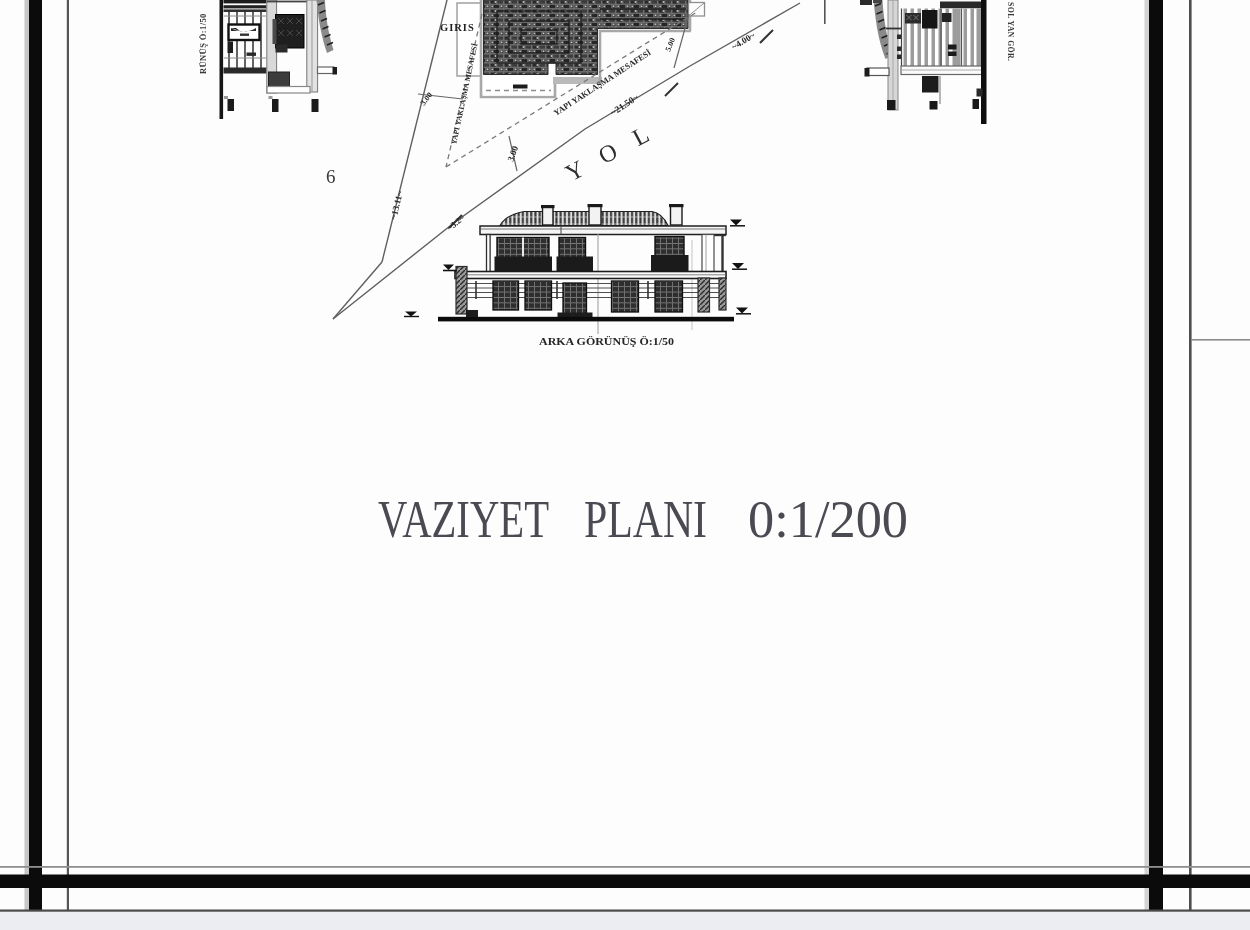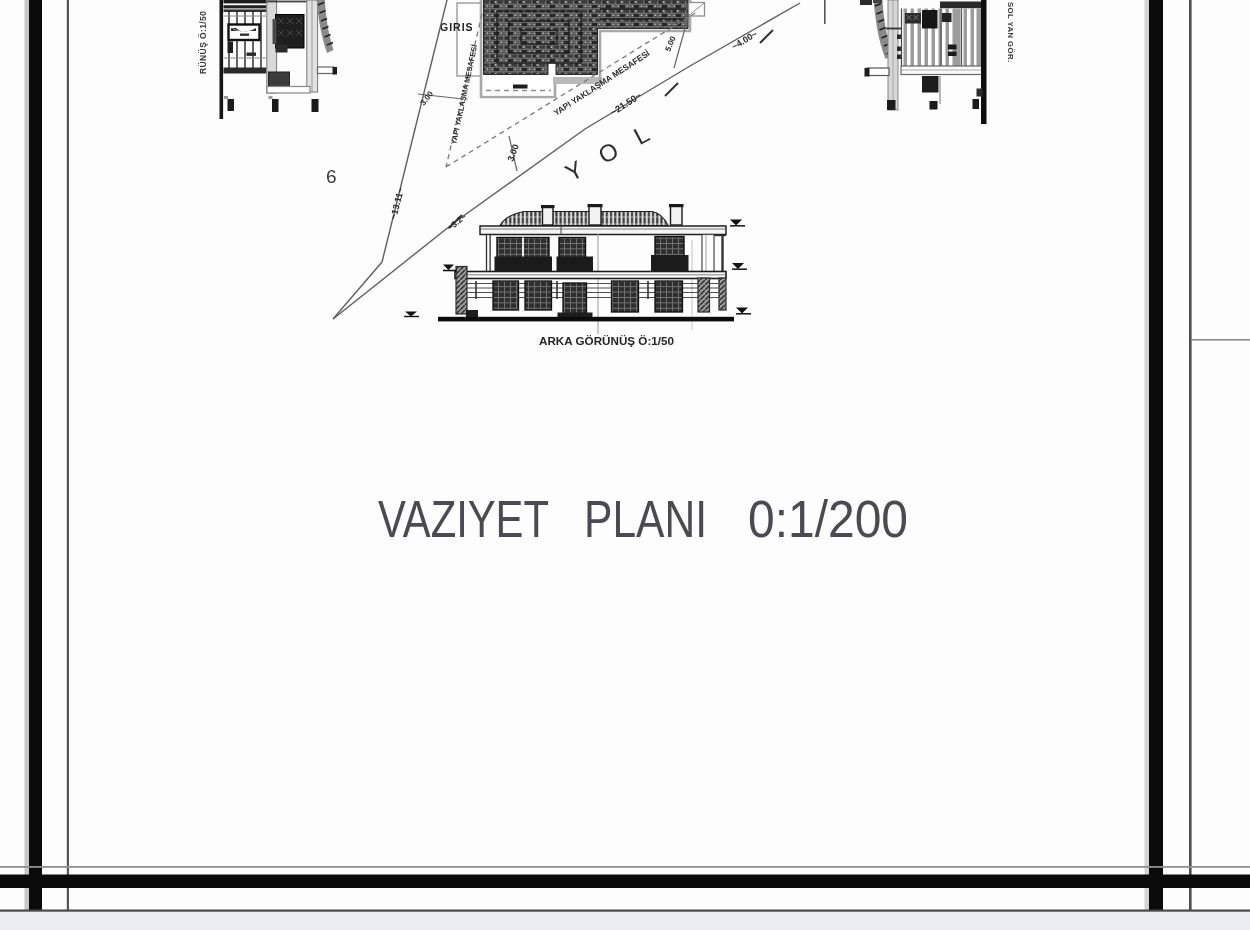--- a/index.html
+++ b/index.html
@@ -1,17 +1,17 @@
 <!DOCTYPE html>
 <html><head>
 <meta charset="utf-8">
 <style>
   html,body{margin:0;padding:0;background:#ffffff;}
   #sheet{position:relative;width:1250px;height:930px;overflow:hidden;background:#fdfdfe;
-         font-family:Liberation Sans, sans-serif;}
+         font-family:Liberation Serif, serif;}
   svg{position:absolute;left:0;top:0;filter:blur(0.35px);}
 </style>
 </head>
 <body>
 <div id="sheet">
 <svg width="1250" height="930" viewBox="0 0 1250 930">
 <defs>
   <pattern id="patRoofTiles" width="14" height="9" patternUnits="userSpaceOnUse">
     <rect width="14" height="9" fill="#6f6f6f"></rect>
     <rect x="0.5" y="0.5" width="5.6" height="3.2" fill="#2a2a2a"></rect>

